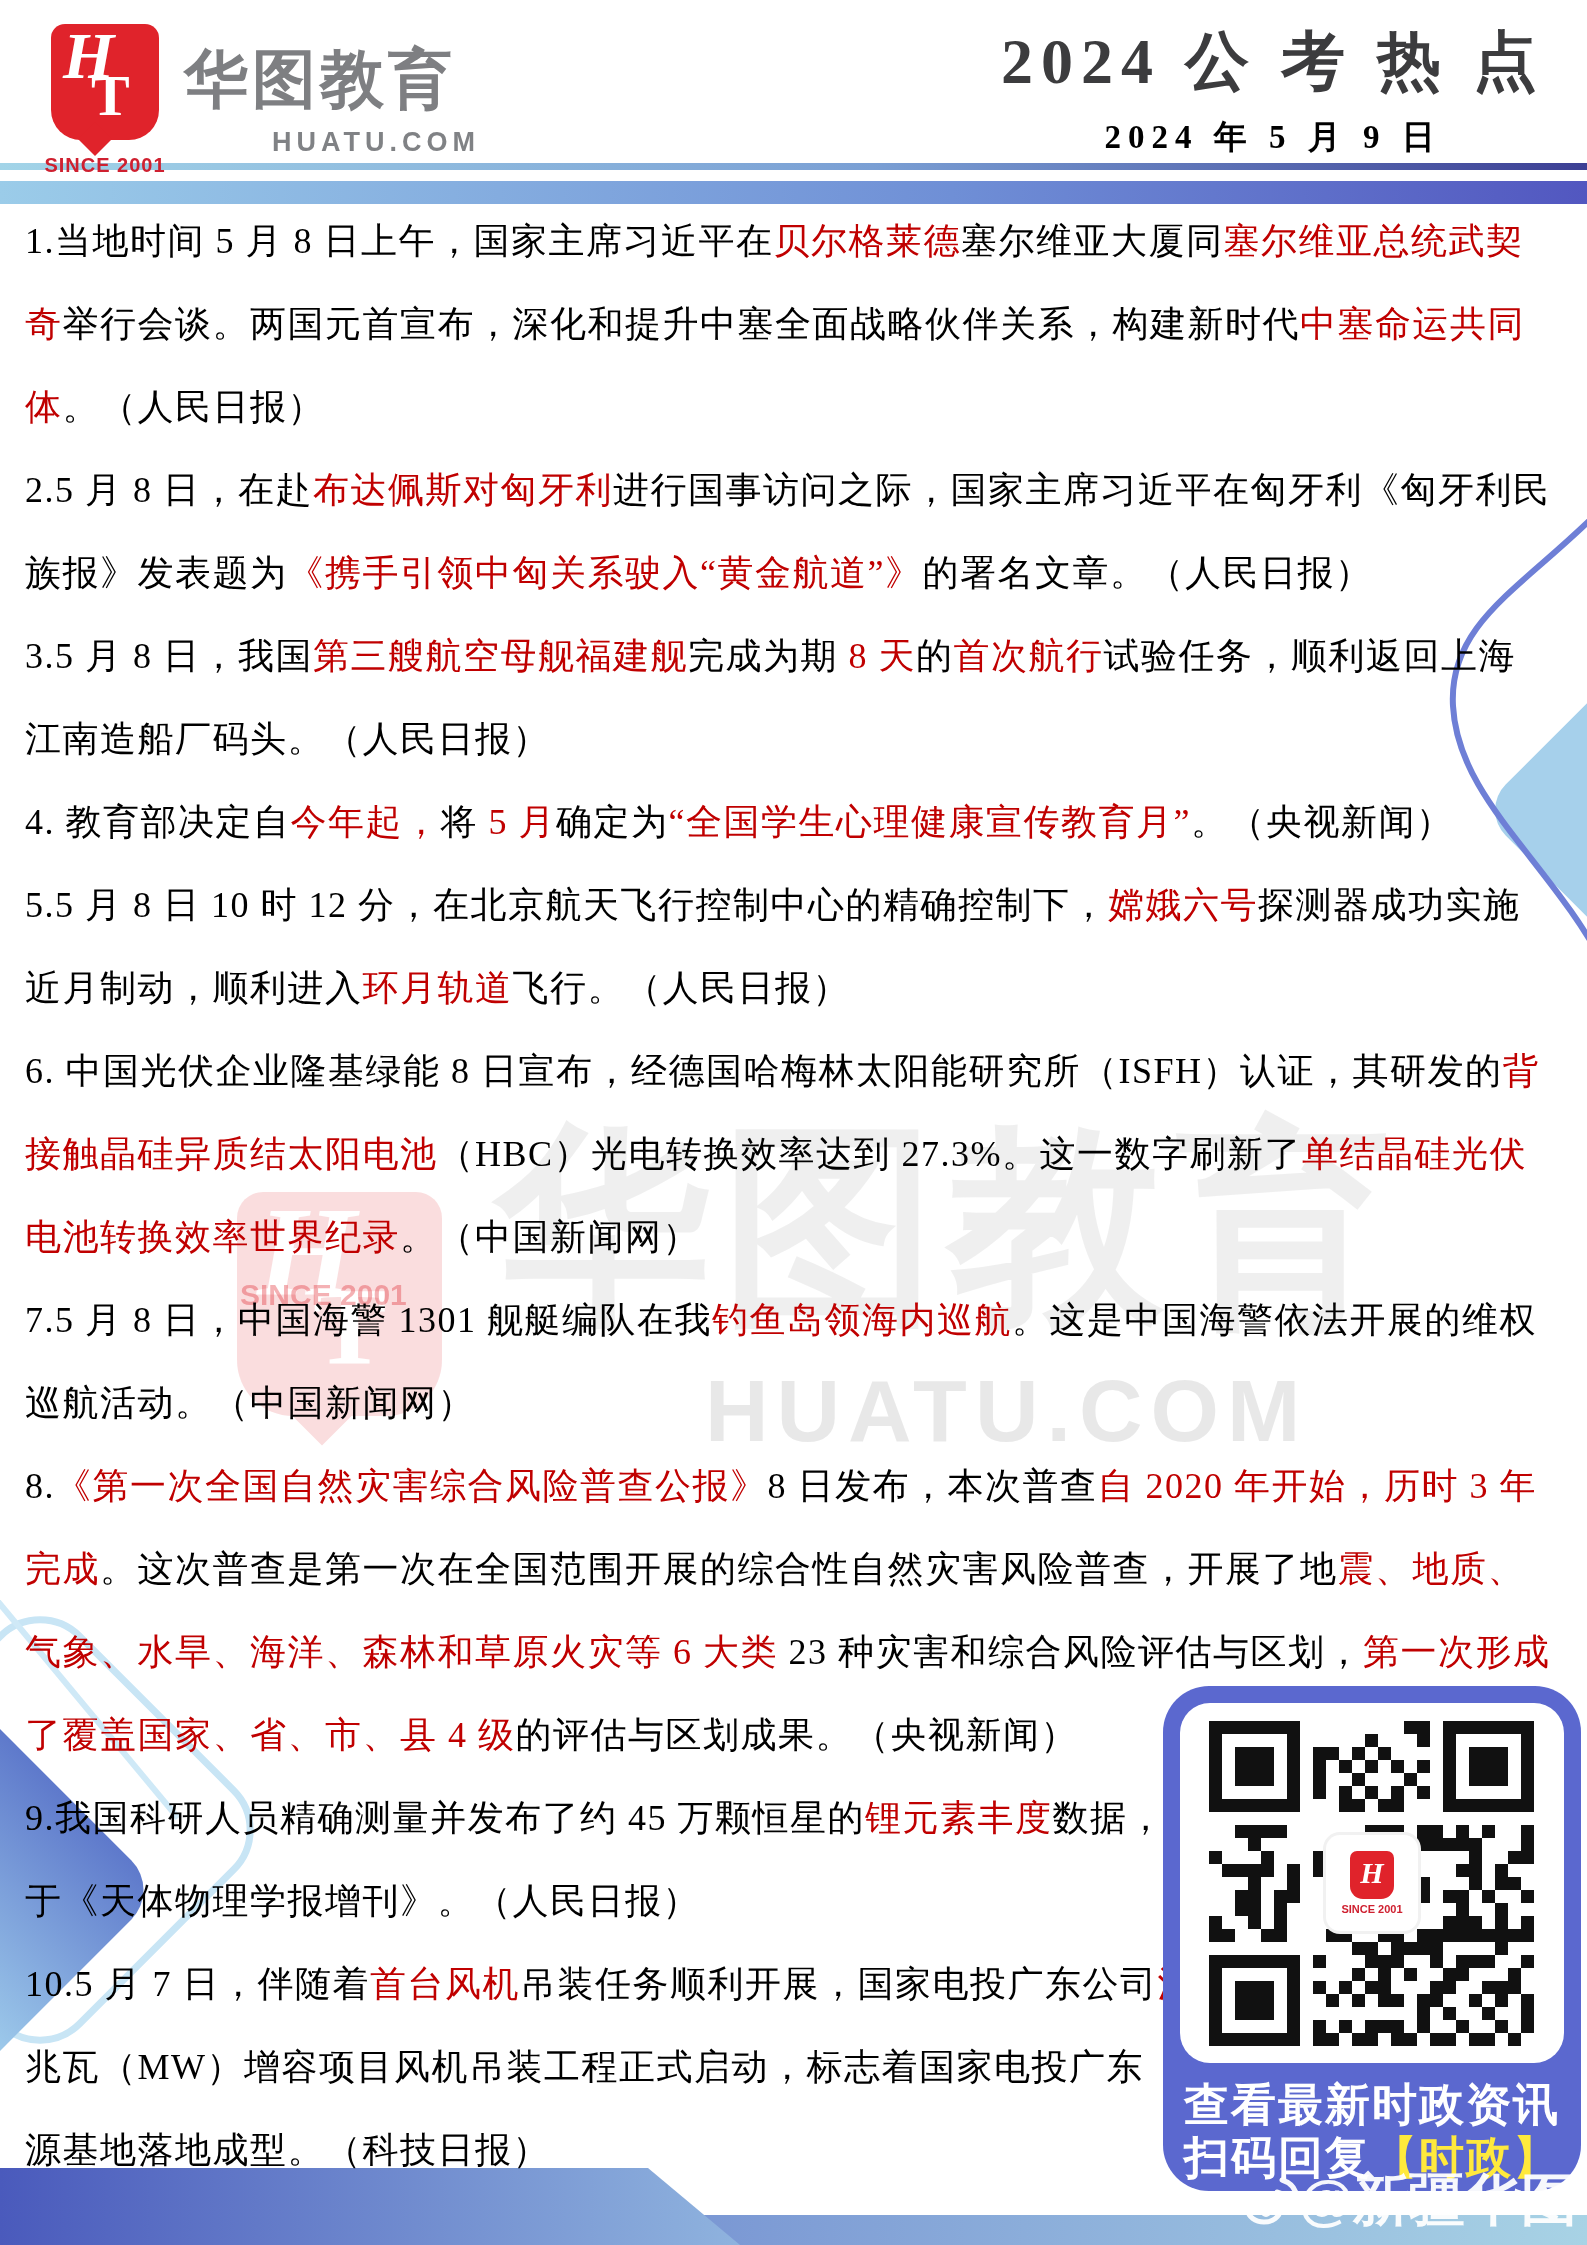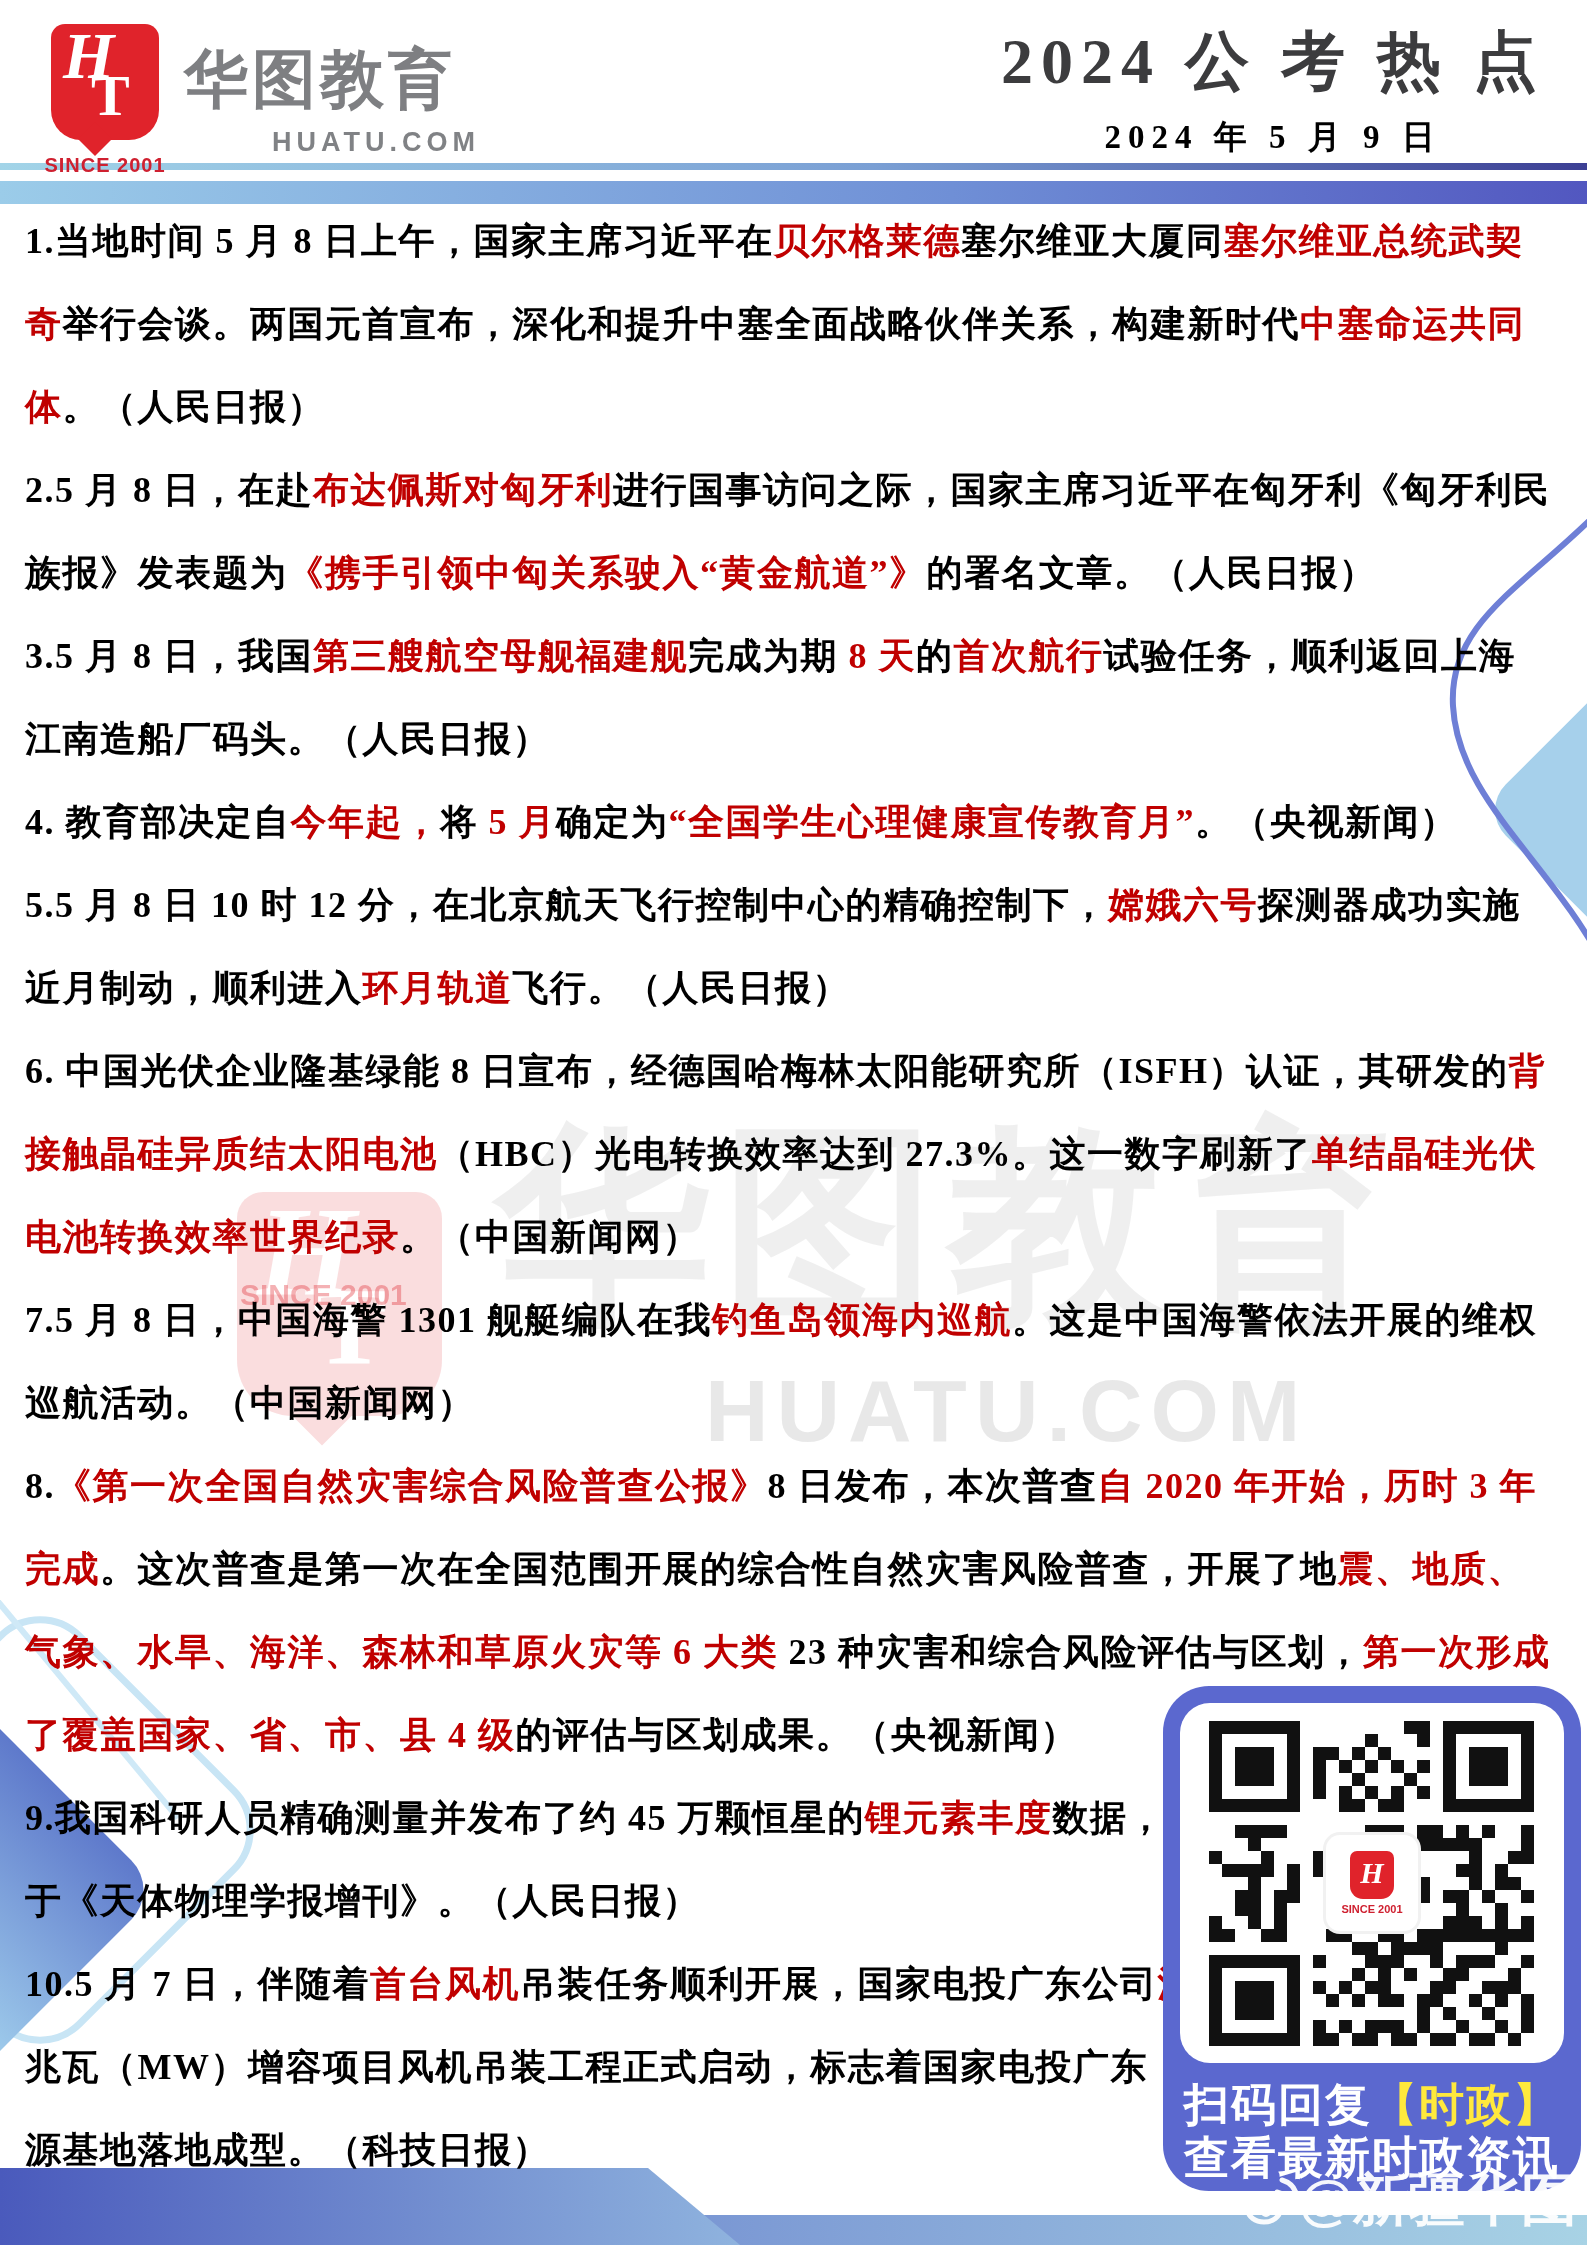--- a/index.html
+++ b/index.html
@@ -45,21 +45,21 @@
         font-weight:bold;font-size:110px;}
   .wm-since{left:240px;top:1278px;font-size:30px;font-weight:bold;color:#e0232b;opacity:.35;}
   .wm-cn{left:495px;top:1118px;font-size:215px;font-weight:bold;color:#8a8a8a;opacity:.13;
          letter-spacing:12px;line-height:215px;}
   .wm-en{left:705px;top:1360px;font-size:88px;font-weight:bold;color:#9a9a9a;opacity:.22;
          letter-spacing:8px;}
 
   
   .news{position:absolute;left:25px;top:200px;z-index:5;}
   .line{white-space:nowrap;height:83px;line-height:83px;
-        font-family:"Liberation Serif","DejaVu Serif",serif;font-weight:bold;
+        font-family:"Liberation Serif","DejaVu Serif",serif;font-weight:normal;
         font-size:36px;letter-spacing:1.5px;color:#000;}
   .line .red{color:#c00000;}
 
   
   .qr-card{position:absolute;left:1163px;top:1686px;width:418px;height:505px;
            background:#5b68cf;border-radius:46px;z-index:6;}
   .qr-white{position:absolute;left:17px;top:17px;width:384px;height:360px;background:#fff;
             border-radius:30px;}
   .qr-grid{position:absolute;left:29px;top:18px;display:grid;
            grid-template-columns:repeat(25,13px);grid-auto-rows:13px;}
@@ -790,24 +790,24 @@
           <div></div>
           <div class="b"></div>
           <div></div>
         </div>
       <div class="qr-center">
         <div class="qr-shield">H</div>
         <div class="qr-since">SINCE 2001</div>
       </div>
     </div>
     <div class="qr-caption">
+      <div>查看最新时政资讯</div>
       <div>
         <span>扫码回复</span><span class="yellow">【时政】</span>
       </div>
-      <div>查看最新时政资讯</div>
     </div>
   </div>
 
   <div class="weibo">
     <svg width="54" height="54" viewBox="0 0 54 54">
       <ellipse cx="20" cy="36" rx="16" ry="12" fill="none" stroke="#fff" stroke-width="5"></ellipse>
       <circle cx="22" cy="38" r="5" fill="#fff"></circle>
       <path d="M33 18 q8 2 10 10" fill="none" stroke="#fff" stroke-width="5" stroke-linecap="round"></path>
       <path d="M38 6 q13 4 15 17" fill="none" stroke="#fff" stroke-width="5" stroke-linecap="round"></path>
     </svg>

